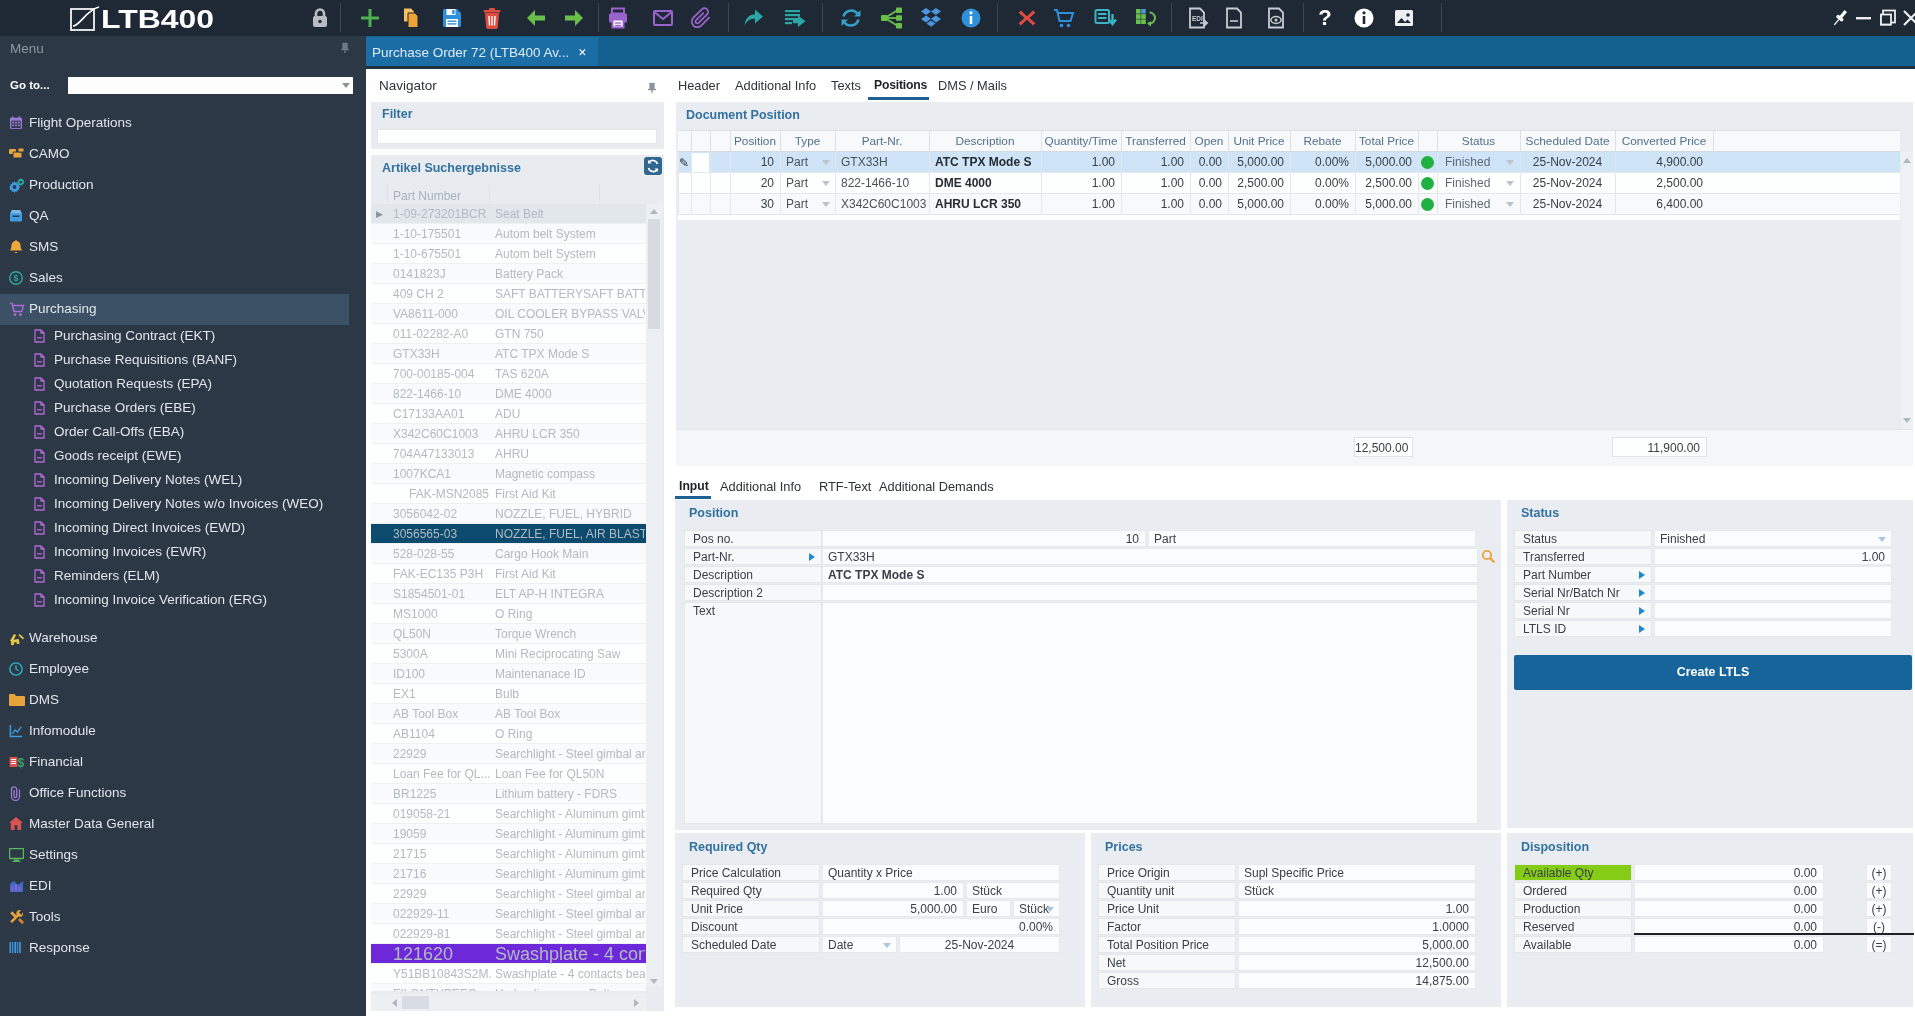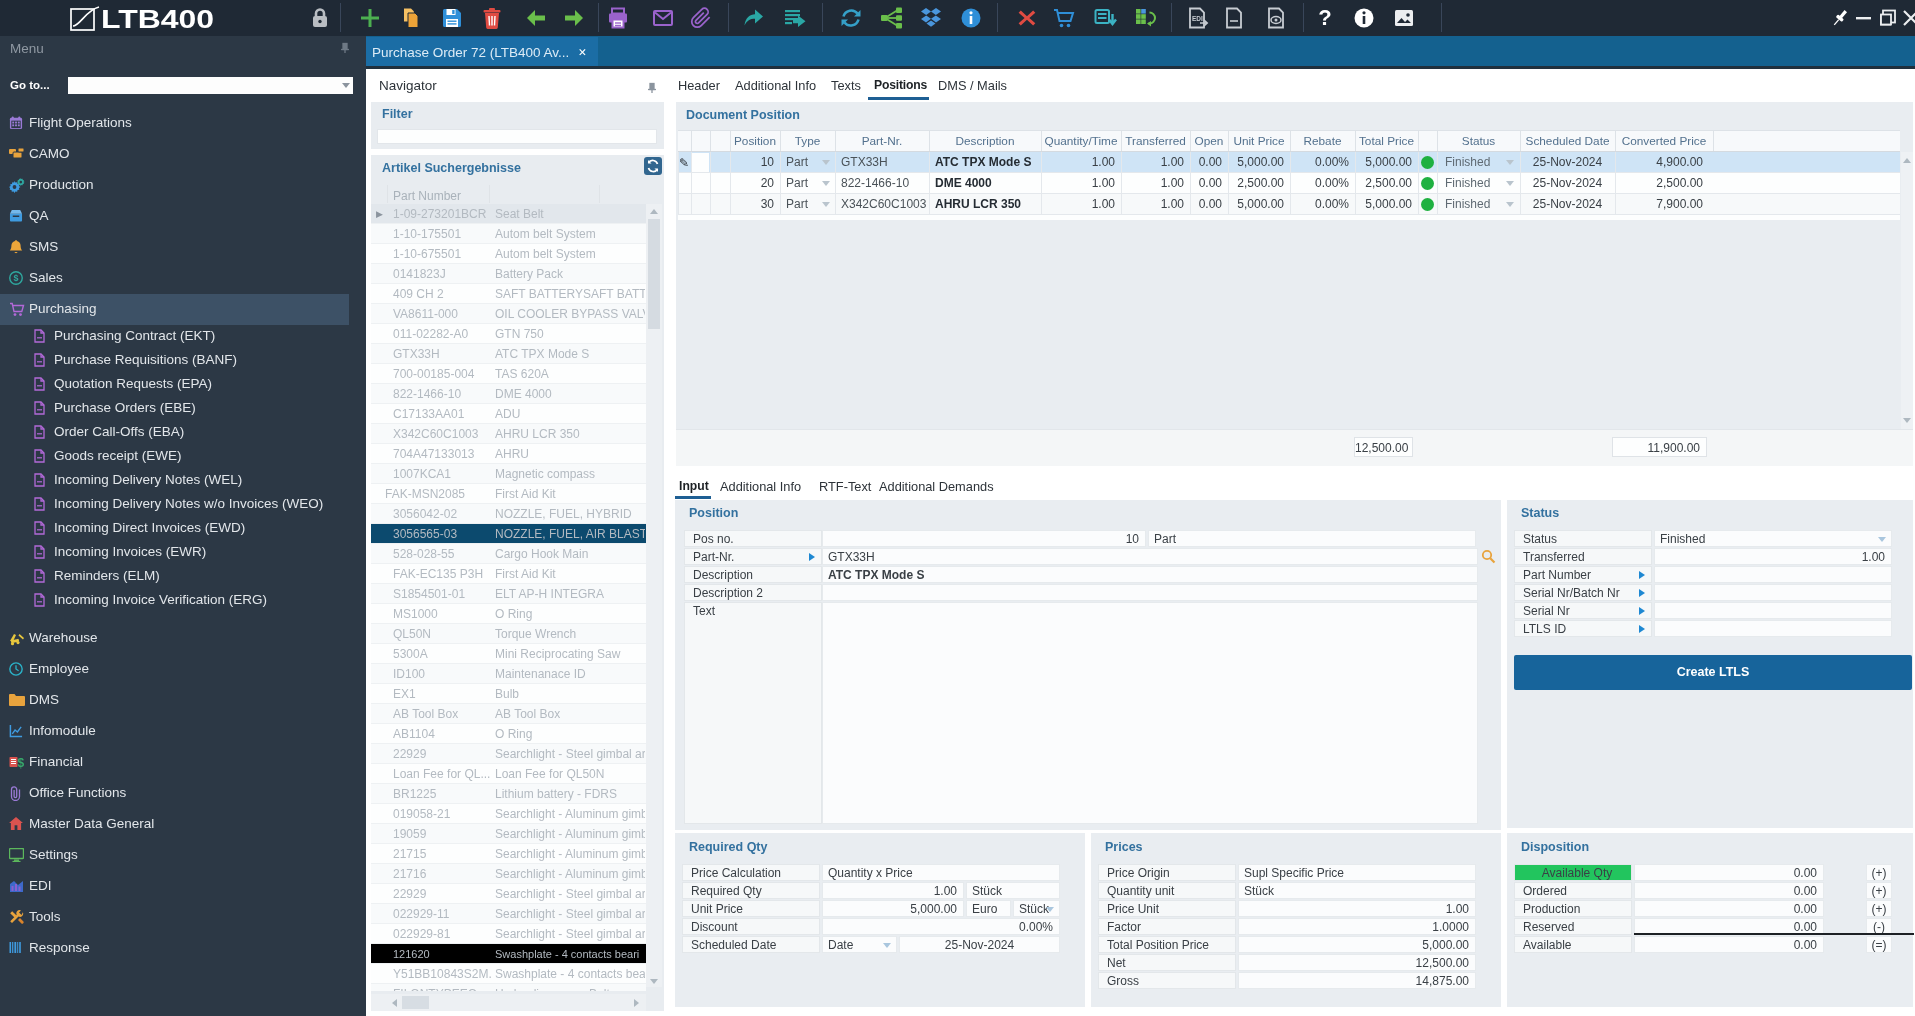--- a/index.html
+++ b/index.html
@@ -558,21 +558,21 @@
       </div>
 <div style="position:relative;height:20px;line-height:20px;background:#fdfefe;border-bottom:1px solid #eef1f3;font-size:12px;color:#b3bac1;white-space:nowrap;">
         <span style="position:absolute;left:22px;width:99px;overflow:hidden;">704A47133013</span>
         <span style="position:absolute;left:124px;width:150px;overflow:hidden;">AHRU</span>
       </div>
 <div style="position:relative;height:20px;line-height:20px;background:#f8fafb;border-bottom:1px solid #eef1f3;font-size:12px;color:#b3bac1;white-space:nowrap;">
         <span style="position:absolute;left:22px;width:99px;overflow:hidden;">1007KCA1</span>
         <span style="position:absolute;left:124px;width:150px;overflow:hidden;">Magnetic compass</span>
       </div>
 <div style="position:relative;height:20px;line-height:20px;background:#fdfefe;border-bottom:1px solid #eef1f3;font-size:12px;color:#b3bac1;white-space:nowrap;">
-        <span style="position:absolute;left:14px;width:99px;overflow:hidden;">FAK-MSN2085</span>
+        <span style="position:absolute;left:38px;width:99px;overflow:hidden;">FAK-MSN2085</span>
         <span style="position:absolute;left:124px;width:150px;overflow:hidden;">First Aid Kit</span>
       </div>
 <div style="position:relative;height:20px;line-height:20px;background:#f8fafb;border-bottom:1px solid #eef1f3;font-size:12px;color:#b3bac1;white-space:nowrap;">
         <span style="position:absolute;left:22px;width:99px;overflow:hidden;">3056042-02</span>
         <span style="position:absolute;left:124px;width:150px;overflow:hidden;">NOZZLE, FUEL, HYBRID</span>
       </div>
 <div style="position:relative;height:20px;line-height:20px;background:#0c4a6e;border-bottom:1px solid #eef1f3;font-size:12px;color:#b3bac1;white-space:nowrap;">
         <span style="position:absolute;left:22px;width:99px;overflow:hidden;">3056565-03</span>
         <span style="position:absolute;left:124px;width:150px;overflow:hidden;">NOZZLE, FUEL, AIR BLAST</span>
       </div>
@@ -649,21 +649,21 @@
         <span style="position:absolute;left:124px;width:150px;overflow:hidden;">Searchlight - Steel gimbal arm</span>
       </div>
 <div style="position:relative;height:20px;line-height:20px;background:#f8fafb;border-bottom:1px solid #eef1f3;font-size:12px;color:#b3bac1;white-space:nowrap;">
         <span style="position:absolute;left:22px;width:99px;overflow:hidden;">022929-11</span>
         <span style="position:absolute;left:124px;width:150px;overflow:hidden;">Searchlight - Steel gimbal arm</span>
       </div>
 <div style="position:relative;height:20px;line-height:20px;background:#fdfefe;border-bottom:1px solid #eef1f3;font-size:12px;color:#b3bac1;white-space:nowrap;">
         <span style="position:absolute;left:22px;width:99px;overflow:hidden;">022929-81</span>
         <span style="position:absolute;left:124px;width:150px;overflow:hidden;">Searchlight - Steel gimbal arm</span>
       </div>
-<div style="position:relative;height:20px;line-height:20px;background:#000000;border-bottom:1px solid #eef1f3;font-size:11px;color:#b3bac1;white-space:nowrap;">
+<div style="position:relative;height:20px;line-height:20px;background:#6d28d9;border-bottom:1px solid #eef1f3;font-size:18px;color:#b3bac1;white-space:nowrap;">
         <span style="position:absolute;left:22px;width:99px;overflow:hidden;">121620</span>
         <span style="position:absolute;left:124px;width:150px;overflow:hidden;">Swashplate - 4 contacts beari</span>
       </div>
 <div style="position:relative;height:20px;line-height:20px;background:#fdfefe;border-bottom:1px solid #eef1f3;font-size:12px;color:#b3bac1;white-space:nowrap;">
         <span style="position:absolute;left:22px;width:99px;overflow:hidden;">Y51BB10843S2M...</span>
         <span style="position:absolute;left:124px;width:150px;overflow:hidden;">Swashplate - 4 contacts beari</span>
       </div>
 <div style="position:relative;height:20px;line-height:20px;background:#f8fafb;border-bottom:1px solid #eef1f3;font-size:12px;color:#b3bac1;white-space:nowrap;">
         <span style="position:absolute;left:22px;width:99px;overflow:hidden;">FILONTYPEEO</span>
         <span style="position:absolute;left:124px;width:150px;overflow:hidden;">Hydraulic pump - Belt</span>
@@ -811,21 +811,21 @@
 <div class="abs" style="left:1041px;top:197px;width:80px;font-size:12px;color:#3a4046;text-align:right;padding-right:6px;white-space:nowrap;overflow:hidden;">1.00</div>
 <div class="abs" style="left:1121px;top:197px;width:69px;font-size:12px;color:#3a4046;text-align:right;padding-right:6px;white-space:nowrap;overflow:hidden;">1.00</div>
 <div class="abs" style="left:1190px;top:197px;width:38px;font-size:12px;color:#3a4046;text-align:right;padding-right:6px;white-space:nowrap;overflow:hidden;">0.00</div>
 <div class="abs" style="left:1228px;top:197px;width:62px;font-size:12px;color:#3a4046;text-align:right;padding-right:6px;white-space:nowrap;overflow:hidden;">5,000.00</div>
 <div class="abs" style="left:1290px;top:197px;width:65px;font-size:12px;color:#3a4046;text-align:right;padding-right:6px;white-space:nowrap;overflow:hidden;">0.00%</div>
 <div class="abs" style="left:1355px;top:197px;width:63px;font-size:12px;color:#3a4046;text-align:right;padding-right:6px;white-space:nowrap;overflow:hidden;">5,000.00</div>
 <div class="abs" style="left:1421px;top:198px;width:13px;height:13px;border-radius:50%;background:#1fb141;"></div>
 <div class="abs" style="left:1437px;top:197px;width:68px;font-size:12px;color:#5f6a73;padding-left:8px;white-space:nowrap;overflow:hidden;">Finished</div>
 <div class="abs" style="left:1506px;top:202px;width:0;height:0;border-left:4px solid transparent;border-right:4px solid transparent;border-top:5px solid #b9c4cd;"></div>
 <div class="abs" style="left:1520px;top:197px;width:95px;font-size:12px;color:#3a4046;text-align:center;white-space:nowrap;overflow:hidden;">25-Nov-2024</div>
-<div class="abs" style="left:1615px;top:197px;width:98px;font-size:12px;color:#3a4046;text-align:right;padding-right:10px;white-space:nowrap;overflow:hidden;">7,900.00</div>
+<div class="abs" style="left:1615px;top:197px;width:98px;font-size:12px;color:#3a4046;text-align:right;padding-right:10px;white-space:nowrap;overflow:hidden;">6,400.00</div>
 <div class="abs" style="left:692px;top:153px;width:17px;height:19px;background:#fdfefe;"></div>
 <div class="abs" style="left:679px;top:156px;font-size:12px;color:#1d2125;">✎</div>
 <div class="abs" style="left:1901px;top:152px;width:12px;height:277px;background:#eef1f4;"></div>
 <div class="abs" style="left:1903px;top:158px;width:0;height:0;border-left:4px solid transparent;border-right:4px solid transparent;border-bottom:5px solid #aeb8c0;"></div>
 <div class="abs" style="left:1903px;top:418px;width:0;height:0;border-left:4px solid transparent;border-right:4px solid transparent;border-top:5px solid #aeb8c0;"></div>
 <div class="abs" style="left:676px;top:429px;width:1237px;height:37px;background:#f4f6f7;border-top:1px solid #e2e6ea;"></div>
 <div class="abs" style="left:1354px;top:437px;width:59px;height:20px;background:#fdfefe;border:1px solid #dfe3e7;font-size:12px;color:#3a4046;text-align:right;line-height:20px;padding-right:4px;">12,500.00</div>
 <div class="abs" style="left:1612px;top:437px;width:95px;height:20px;background:#fdfefe;border:1px solid #dfe3e7;font-size:12px;color:#3a4046;text-align:right;line-height:20px;padding-right:6px;">11,900.00</div>
 <div class="t" style="left:679px;top:479px;font-size:12.2px;color:#1d2125;font-weight:bold;">Input</div>
 <div class="t" style="left:720px;top:479px;font-size:12.8px;color:#2d3339;">Additional Info</div>
@@ -891,21 +891,21 @@
 <div class="abs" style="left:1098px;top:918px;width:138px;height:17px;line-height:16px;background:#f6f8f9;border:1px solid #e3e7ea;color:#3a4046;padding-left:8px;font-size:12px;">Factor</div>
 <div class="abs" style="left:1238px;top:918px;width:238px;height:17px;line-height:16px;background:#fbfcfd;border:1px solid #e6eaed;color:#3a4046;text-align:right;padding-right:6px;font-size:12px;white-space:nowrap;overflow:hidden;">1.0000</div>
 <div class="abs" style="left:1098px;top:936px;width:138px;height:17px;line-height:16px;background:#f6f8f9;border:1px solid #e3e7ea;color:#3a4046;padding-left:8px;font-size:12px;">Total Position Price</div>
 <div class="abs" style="left:1238px;top:936px;width:238px;height:17px;line-height:16px;background:#fbfcfd;border:1px solid #e6eaed;color:#3a4046;text-align:right;padding-right:6px;font-size:12px;white-space:nowrap;overflow:hidden;">5,000.00</div>
 <div class="abs" style="left:1098px;top:954px;width:138px;height:17px;line-height:16px;background:#f6f8f9;border:1px solid #e3e7ea;color:#3a4046;padding-left:8px;font-size:12px;">Net</div>
 <div class="abs" style="left:1238px;top:954px;width:238px;height:17px;line-height:16px;background:#fbfcfd;border:1px solid #e6eaed;color:#3a4046;text-align:right;padding-right:6px;font-size:12px;white-space:nowrap;overflow:hidden;">12,500.00</div>
 <div class="abs" style="left:1098px;top:972px;width:138px;height:17px;line-height:16px;background:#f6f8f9;border:1px solid #e3e7ea;color:#3a4046;padding-left:8px;font-size:12px;">Gross</div>
 <div class="abs" style="left:1238px;top:972px;width:238px;height:17px;line-height:16px;background:#fbfcfd;border:1px solid #e6eaed;color:#3a4046;text-align:right;padding-right:6px;font-size:12px;white-space:nowrap;overflow:hidden;">14,875.00</div>
 <div class="abs" style="left:1507px;top:833px;width:406px;height:174px;background:#e9edf1;"></div>
 <div class="t" style="left:1521px;top:840px;font-size:12.5px;font-weight:bold;color:#33719f;">Disposition</div>
-<div class="abs" style="left:1514px;top:864px;width:118px;height:17px;line-height:16px;background:#22c55e;border:1px solid #e3e7ea;color:#3a4046;padding-left:8px;font-size:12px;text-align:center;">Available Qty</div>
+<div class="abs" style="left:1514px;top:864px;width:118px;height:17px;line-height:16px;background:#84cc16;border:1px solid #e3e7ea;color:#3a4046;padding-left:8px;font-size:12px;">Available Qty</div>
 <div class="abs" style="left:1634px;top:864px;width:190px;height:17px;line-height:16px;background:#fbfcfd;border:1px solid #e6eaed;color:#3a4046;text-align:right;padding-right:6px;font-size:12px;white-space:nowrap;overflow:hidden;">0.00</div>
 <div class="abs" style="left:1866px;top:864px;width:26px;height:17px;line-height:17px;background:#fbfcfd;border:1px solid #e6eaed;text-align:center;font-size:12px;color:#3a4046;">(+)</div>
 <div class="abs" style="left:1514px;top:882px;width:118px;height:17px;line-height:16px;background:#f6f8f9;border:1px solid #e3e7ea;color:#3a4046;padding-left:8px;font-size:12px;">Ordered</div>
 <div class="abs" style="left:1634px;top:882px;width:190px;height:17px;line-height:16px;background:#fbfcfd;border:1px solid #e6eaed;color:#3a4046;text-align:right;padding-right:6px;font-size:12px;white-space:nowrap;overflow:hidden;">0.00</div>
 <div class="abs" style="left:1866px;top:882px;width:26px;height:17px;line-height:17px;background:#fbfcfd;border:1px solid #e6eaed;text-align:center;font-size:12px;color:#3a4046;">(+)</div>
 <div class="abs" style="left:1514px;top:900px;width:118px;height:17px;line-height:16px;background:#f6f8f9;border:1px solid #e3e7ea;color:#3a4046;padding-left:8px;font-size:12px;">Production</div>
 <div class="abs" style="left:1634px;top:900px;width:190px;height:17px;line-height:16px;background:#fbfcfd;border:1px solid #e6eaed;color:#3a4046;text-align:right;padding-right:6px;font-size:12px;white-space:nowrap;overflow:hidden;">0.00</div>
 <div class="abs" style="left:1866px;top:900px;width:26px;height:17px;line-height:17px;background:#fbfcfd;border:1px solid #e6eaed;text-align:center;font-size:12px;color:#3a4046;">(+)</div>
 <div class="abs" style="left:1514px;top:918px;width:118px;height:17px;line-height:16px;background:#f6f8f9;border:1px solid #e3e7ea;color:#3a4046;padding-left:8px;font-size:12px;">Reserved</div>
 <div class="abs" style="left:1634px;top:918px;width:190px;height:17px;line-height:16px;background:#fbfcfd;border:1px solid #e6eaed;color:#3a4046;text-align:right;padding-right:6px;font-size:12px;white-space:nowrap;overflow:hidden;">0.00</div>

